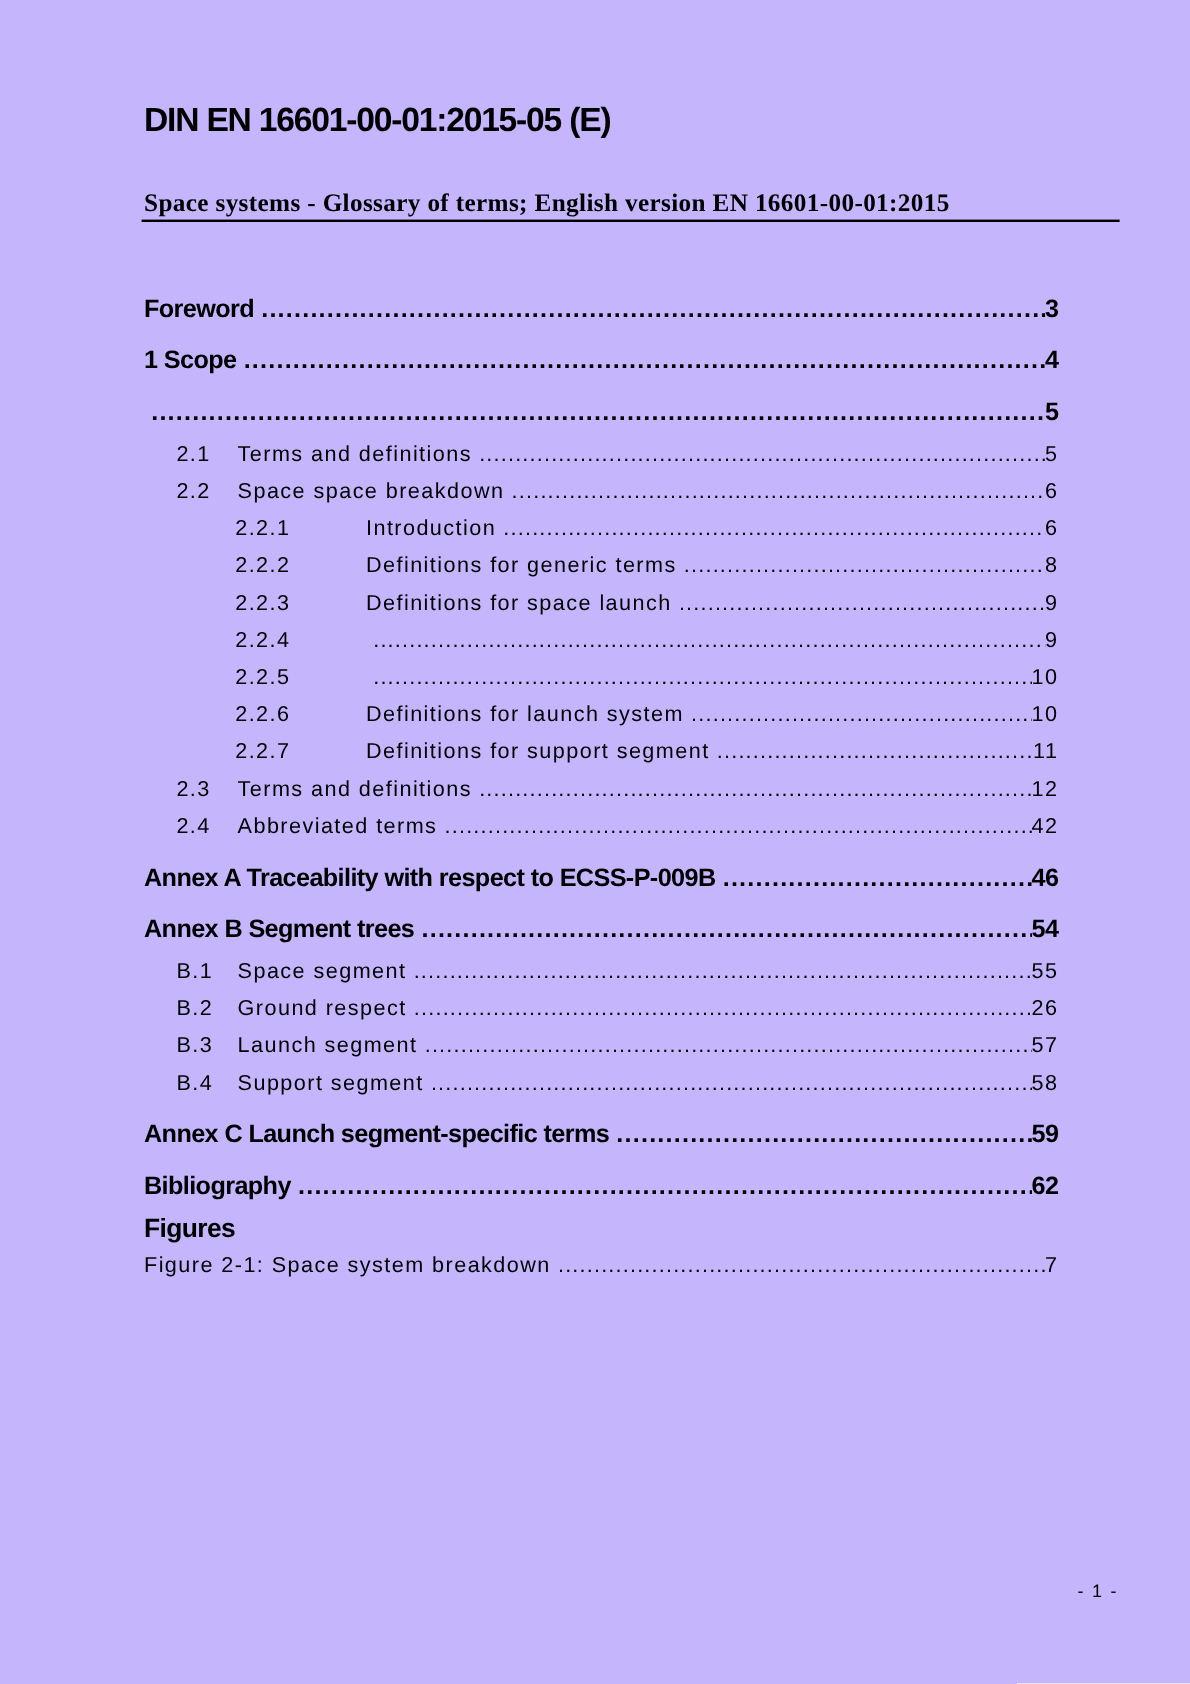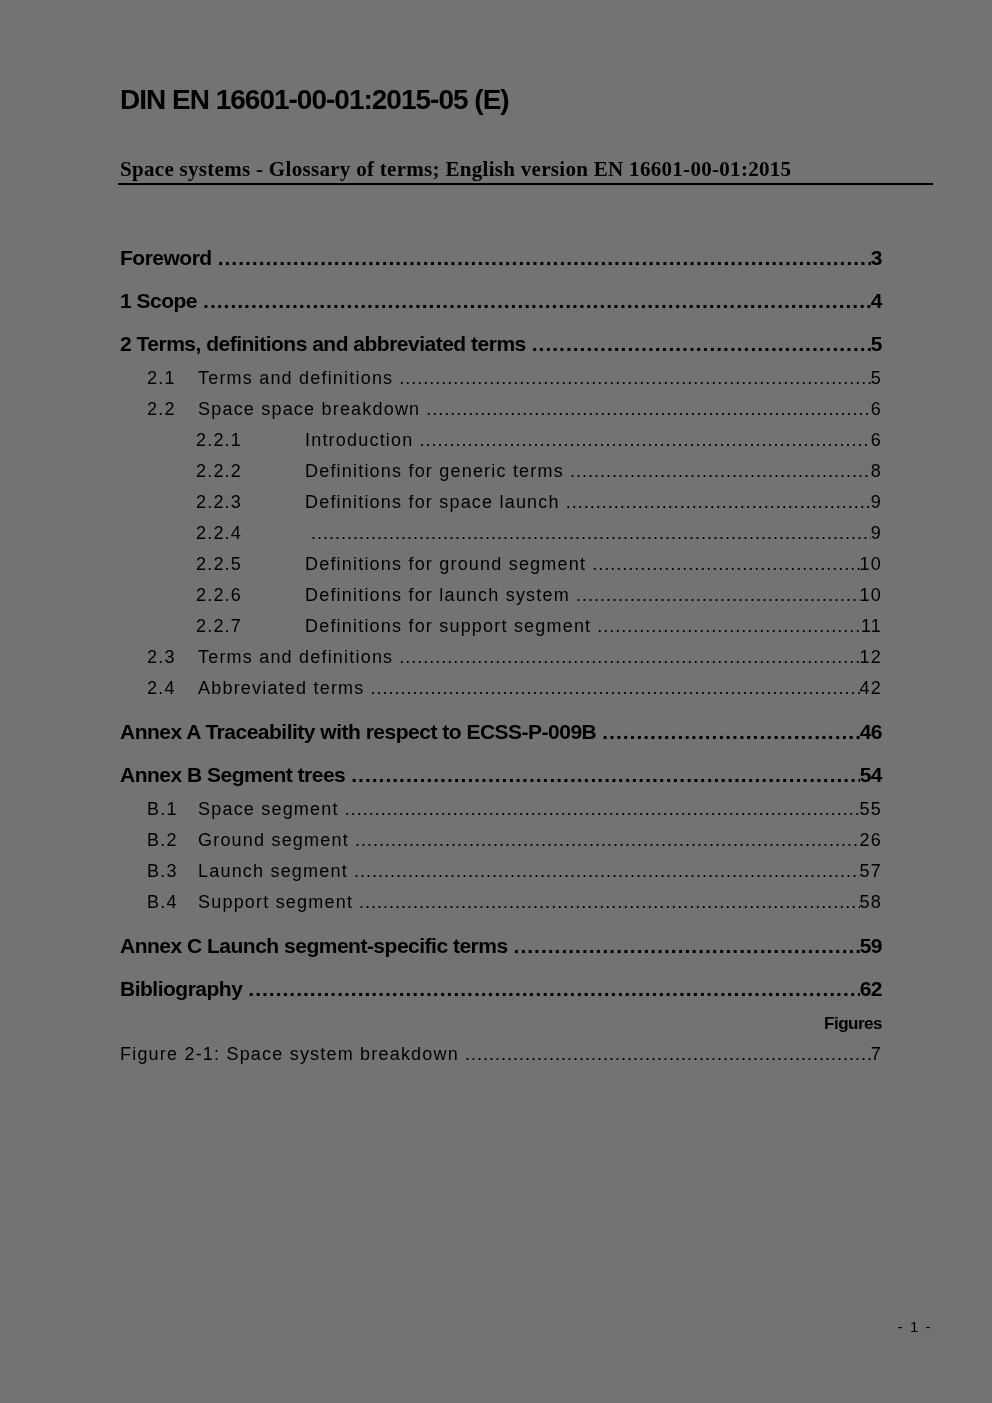--- a/index.html
+++ b/index.html
@@ -4,21 +4,21 @@
 <style>
   html, body {
     margin: 0;
     padding: 0;
     background: #ffffff;
   }
   .page {
     position: relative;
     width: 992px;
     height: 1403px;
-    background: #737373;
+    background: #c4b5fd;
     overflow: hidden;
     font-family: "Liberation Sans", sans-serif;
     color: #000000;
   }
   .doc-number {
     position: absolute;
     left: 120px;
     top: 84px;
     margin: 0;
     font-size: 28px;
@@ -88,25 +88,24 @@
     padding-right: 2px;
     letter-spacing: 1px;
   }
   .toc-dots::after {
     content: "........................................................................................................................................................................................................................................";
   }
   .toc-page {
     flex: none;
   }
   .figures-heading {
-    font-size: 17px;
+    font-size: 22px;
     font-weight: bold;
     letter-spacing: -0.5px;
     line-height: 31px;
-    text-align: right;
   }
   .page-footer {
     position: absolute;
     top: 1318px;
     right: 60px;
     font-size: 15px;
     letter-spacing: 1.5px;
   }
 </style>
 </head>
@@ -125,21 +124,20 @@
         <span class="toc-label">Foreword</span>
         <span class="toc-dots"></span>
         <span class="toc-page">3</span>
       </div>
       <div class="toc-row l0">
         <span class="toc-label">1 Scope</span>
         <span class="toc-dots"></span>
         <span class="toc-page">4</span>
       </div>
       <div class="toc-row l0">
-        <span class="toc-label">2 Terms, definitions and abbreviated terms</span>
         <span class="toc-dots"></span>
         <span class="toc-page">5</span>
       </div>
       <div class="toc-row l1">
         <span class="toc-num">2.1</span>
         <span class="toc-label">Terms and definitions</span>
         <span class="toc-dots"></span>
         <span class="toc-page">5</span>
       </div>
       <div class="toc-row l1">
@@ -166,21 +164,20 @@
         <span class="toc-dots"></span>
         <span class="toc-page">9</span>
       </div>
       <div class="toc-row l2">
         <span class="toc-num">2.2.4</span>
         <span class="toc-dots"></span>
         <span class="toc-page">9</span>
       </div>
       <div class="toc-row l2">
         <span class="toc-num">2.2.5</span>
-        <span class="toc-label">Definitions for ground segment</span>
         <span class="toc-dots"></span>
         <span class="toc-page">10</span>
       </div>
       <div class="toc-row l2">
         <span class="toc-num">2.2.6</span>
         <span class="toc-label">Definitions for launch system</span>
         <span class="toc-dots"></span>
         <span class="toc-page">10</span>
       </div>
       <div class="toc-row l2">
@@ -212,21 +209,21 @@
         <span class="toc-page">54</span>
       </div>
       <div class="toc-row l1">
         <span class="toc-num">B.1</span>
         <span class="toc-label">Space segment</span>
         <span class="toc-dots"></span>
         <span class="toc-page">55</span>
       </div>
       <div class="toc-row l1">
         <span class="toc-num">B.2</span>
-        <span class="toc-label">Ground segment</span>
+        <span class="toc-label">Ground respect</span>
         <span class="toc-dots"></span>
         <span class="toc-page">26</span>
       </div>
       <div class="toc-row l1">
         <span class="toc-num">B.3</span>
         <span class="toc-label">Launch segment</span>
         <span class="toc-dots"></span>
         <span class="toc-page">57</span>
       </div>
       <div class="toc-row l1">

